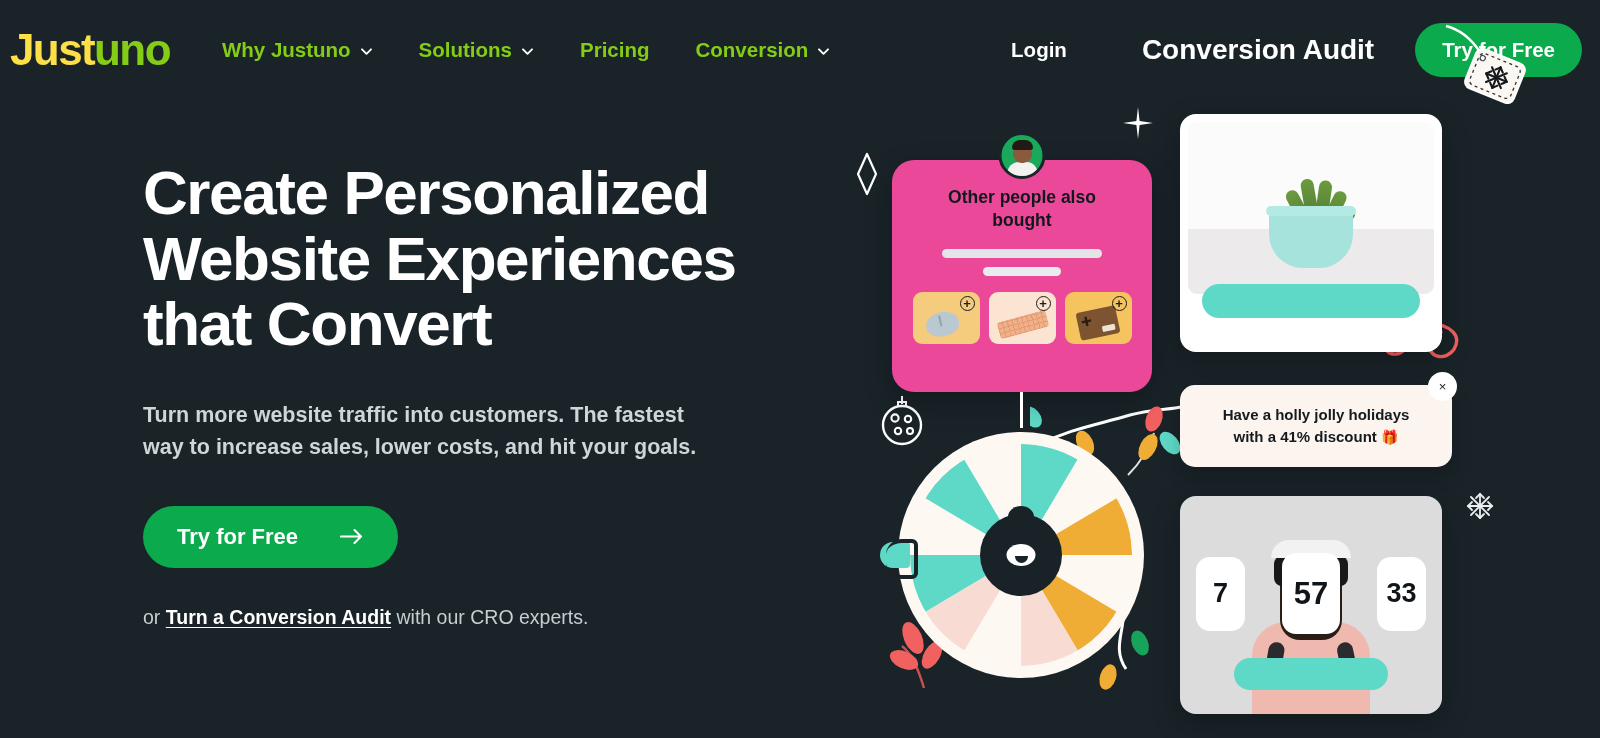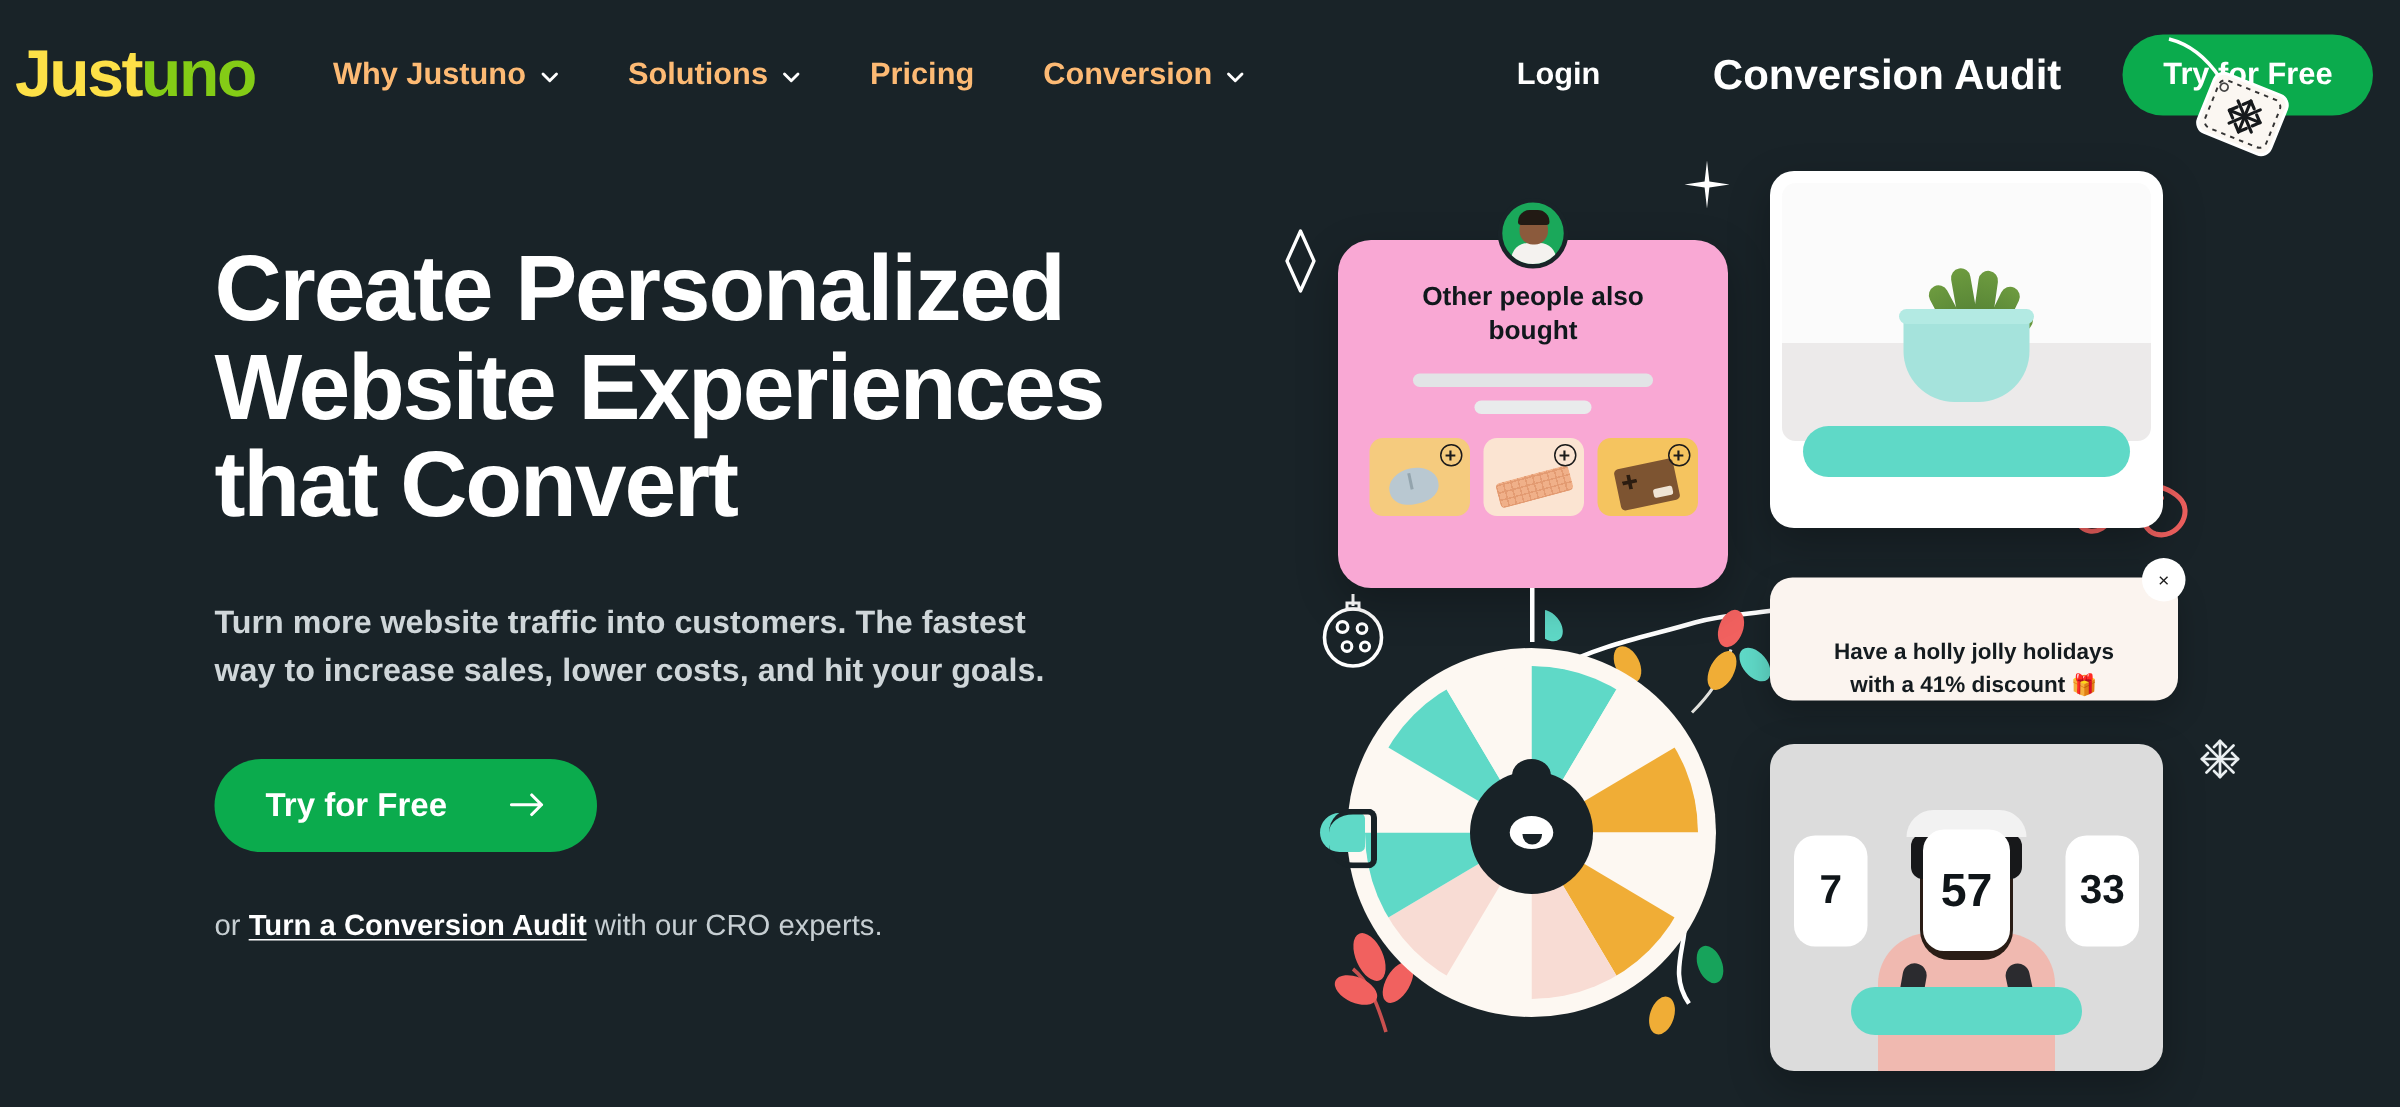--- a/index.html
+++ b/index.html
@@ -23,21 +23,21 @@
     letter-spacing: -1.6px; line-height: 1;
     font-family: "Liberation Sans", sans-serif;
     display: flex; align-items: center;
   }
   .logo .lg-just { color: #fde047; }
   .logo .lg-uno { color: #84cc16; }
 
   .nav { display: flex; align-items: center; margin-left: 52px; gap: 46px; }
   .nav-item {
     display: flex; align-items: center; gap: 9px;
-    color: #fdba74; font-size: 20.5px; font-weight: 700;
+    color: #84cc16; font-size: 20.5px; font-weight: 700;
     cursor: pointer; white-space: nowrap;
   }
   .chev { display: inline-block; width: 13px; height: 13px; position: relative; top: 1px; }
   .chev svg { display: block; }
 
   .header-right {
     position: absolute; right: 18px; top: 0; height: 100px;
     display: flex; align-items: center; gap: 3px;
   }
   .link-login { color: #fff; font-size: 20.5px; font-weight: 700; cursor: pointer; margin-right: 72px; }
@@ -68,21 +68,21 @@
 
   .hero-note { margin-top: 38px; color: #c6ced2; font-size: 19.5px; }
   .hero-note a { color: #ffffff; font-weight: 700; text-decoration: underline; text-underline-offset: 3px; }
 
   
   .art { position: absolute; left: 830px; top: 0; width: 770px; height: 738px; }
 
   
   .card-rec {
     position: absolute; left: 62px; top: 160px; width: 260px; height: 232px;
-    background: #f9a8d4; border-radius: 22px;
+    background: #ec4899; border-radius: 22px;
     box-shadow: 0 10px 28px rgba(0,0,0,.25);
   }
   .rec-avatar {
     position: absolute; left: 50%; top: -28px; transform: translateX(-50%);
     width: 47px; height: 47px; border-radius: 50%;
     background: #1aa85a; border: 3.5px solid #192328; overflow: hidden;
   }
   .rec-avatar .face-head {
     position: absolute; left: 50%; top: 8px; transform: translateX(-50%);
     width: 19px; height: 20px; border-radius: 50% 50% 46% 46%; background: #8b5a3c;
@@ -170,21 +170,21 @@
     border-radius: 18px; background: #5fd9c7;
   }
 
   
   .gift-tag { position: absolute; left: 610px; top: 22px; width: 92px; height: 96px; }
 
   
   .card-holiday {
     position: absolute; left: 350px; top: 385px; width: 272px; height: 82px;
     background: #fbf4ef; border-radius: 15px;
-    display: flex; align-items: flex-end; justify-content: center;
+    display: flex; align-items: center; justify-content: center;
     box-shadow: 0 8px 20px rgba(0,0,0,.22);
   }
   .holiday-text { text-align: center; color: #141b1f; font-size: 15px; font-weight: 800; line-height: 1.42; padding: 0 12px; }
   .gift-emoji { font-size: 14px; }
   .holiday-close {
     position: absolute; left: 598px; top: 372px; width: 29px; height: 29px;
     border-radius: 50%; background: #ffffff;
     display: flex; align-items: center; justify-content: center; cursor: pointer;
     color: #1d1d1d; font-size: 13px; z-index: 6;
   }

